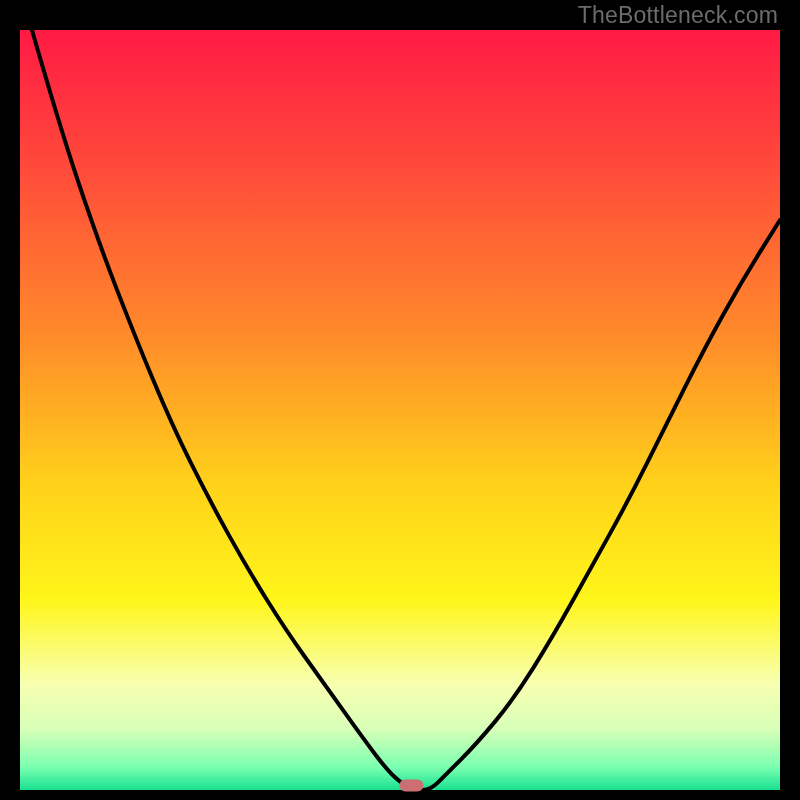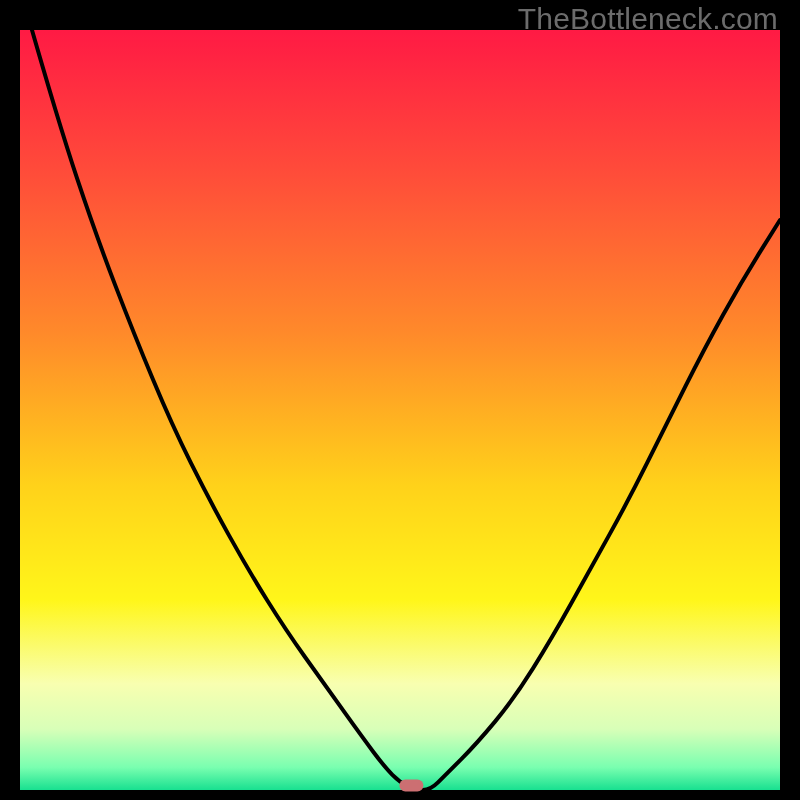--- a/index.html
+++ b/index.html
@@ -14,21 +14,21 @@
   .container {
     position: relative;
     width: 800px;
     height: 800px;
   }
   .watermark {
     position: absolute;
     top: 2px;
     right: 22px;
     color: #6c6c6c;
-    font-size: 30px;
+    font-size: 23px;
     font-weight: 500;
     letter-spacing: 0.2px;
   }
   svg {
     display: block;
   }
 </style>
 </head>
 <body>
 

